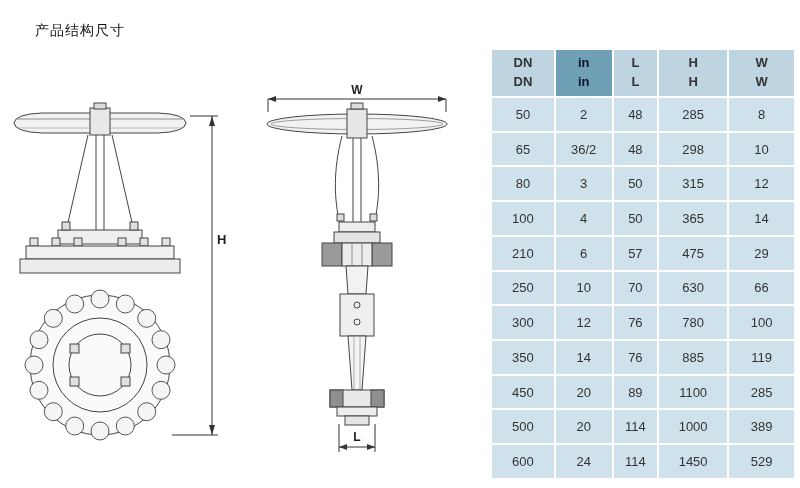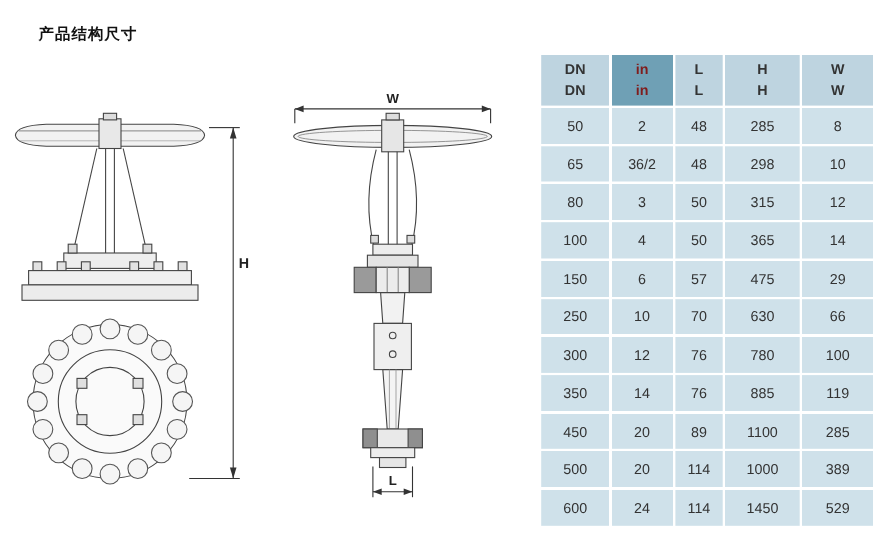--- a/index.html
+++ b/index.html
@@ -8,35 +8,35 @@
     --in-bg:#6fa0b5;
     --grid:#ffffff;
     --txt:#333333;
   }
   html,body{margin:0;padding:0;background:#fff;}
   .page{
     position:relative;width:800px;height:488px;background:#ffffff;
     font-family:"Liberation Sans",sans-serif;overflow:hidden;
   }
   .page-title{
-    position:absolute;left:35px;top:22px;font-size:14px;font-weight:bold;
+    position:absolute;left:35px;top:22px;font-size:14px;font-weight:normal;
     color:#111;letter-spacing:1px;
   }
   .drawing{position:absolute;left:0;top:0;}
   .spec-table{
     position:absolute;left:490px;top:48px;width:306px;height:432px;
     border-collapse:collapse;table-layout:fixed;
   }
   .spec-table th,.spec-table td{
     border:2px solid var(--grid);text-align:center;vertical-align:middle;
     font-size:13px;color:var(--txt);background:var(--cell-bg);
     padding:0;overflow:hidden;
   }
   .spec-table th{height:46px;font-weight:600;background:var(--header-bg);}
-  .spec-table th.in-col{background:var(--in-bg);color:#7f1d1d;}
+  .spec-table th.in-col{background:var(--in-bg);color:#0f172a;}
   .spec-table td{height:29px;}
   .spec-table th div{line-height:1.45;}
   svg text{font-family:"Liberation Sans",sans-serif;font-weight:600;fill:#222;}
 </style>
 </head>
 <body>
 
 <div class="page">
 
   <div class="page-title">产品结构尺寸</div>
@@ -217,21 +217,21 @@
           <td>12</td>
         </tr>
         <tr>
           <td>100</td>
           <td>4</td>
           <td>50</td>
           <td>365</td>
           <td>14</td>
         </tr>
         <tr>
-          <td>150</td>
+          <td>210</td>
           <td>6</td>
           <td>57</td>
           <td>475</td>
           <td>29</td>
         </tr>
         <tr>
           <td>250</td>
           <td>10</td>
           <td>70</td>
           <td>630</td>

